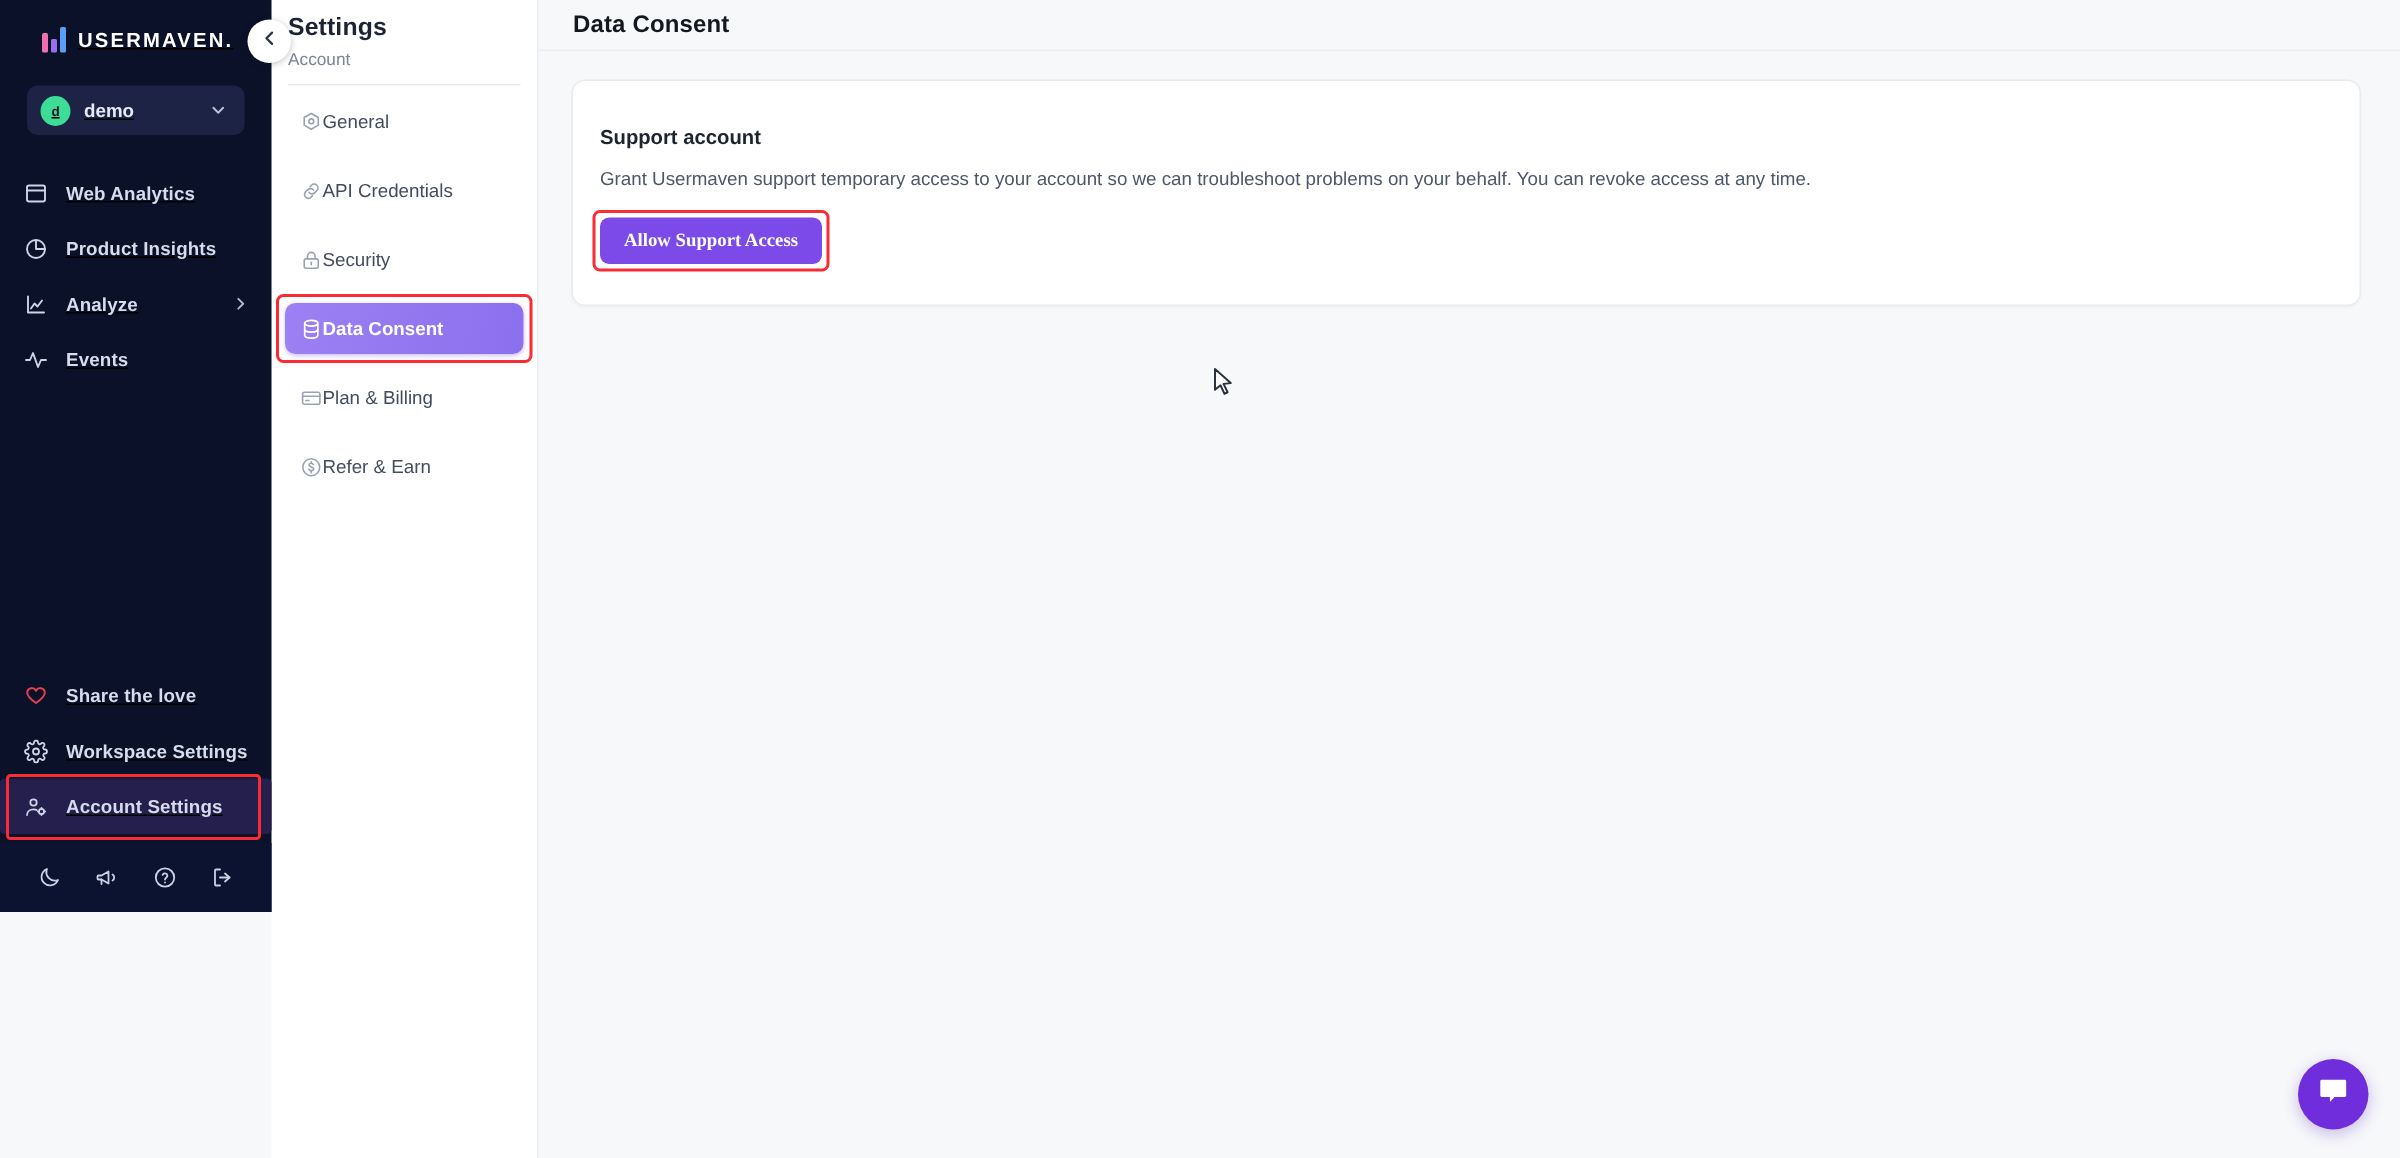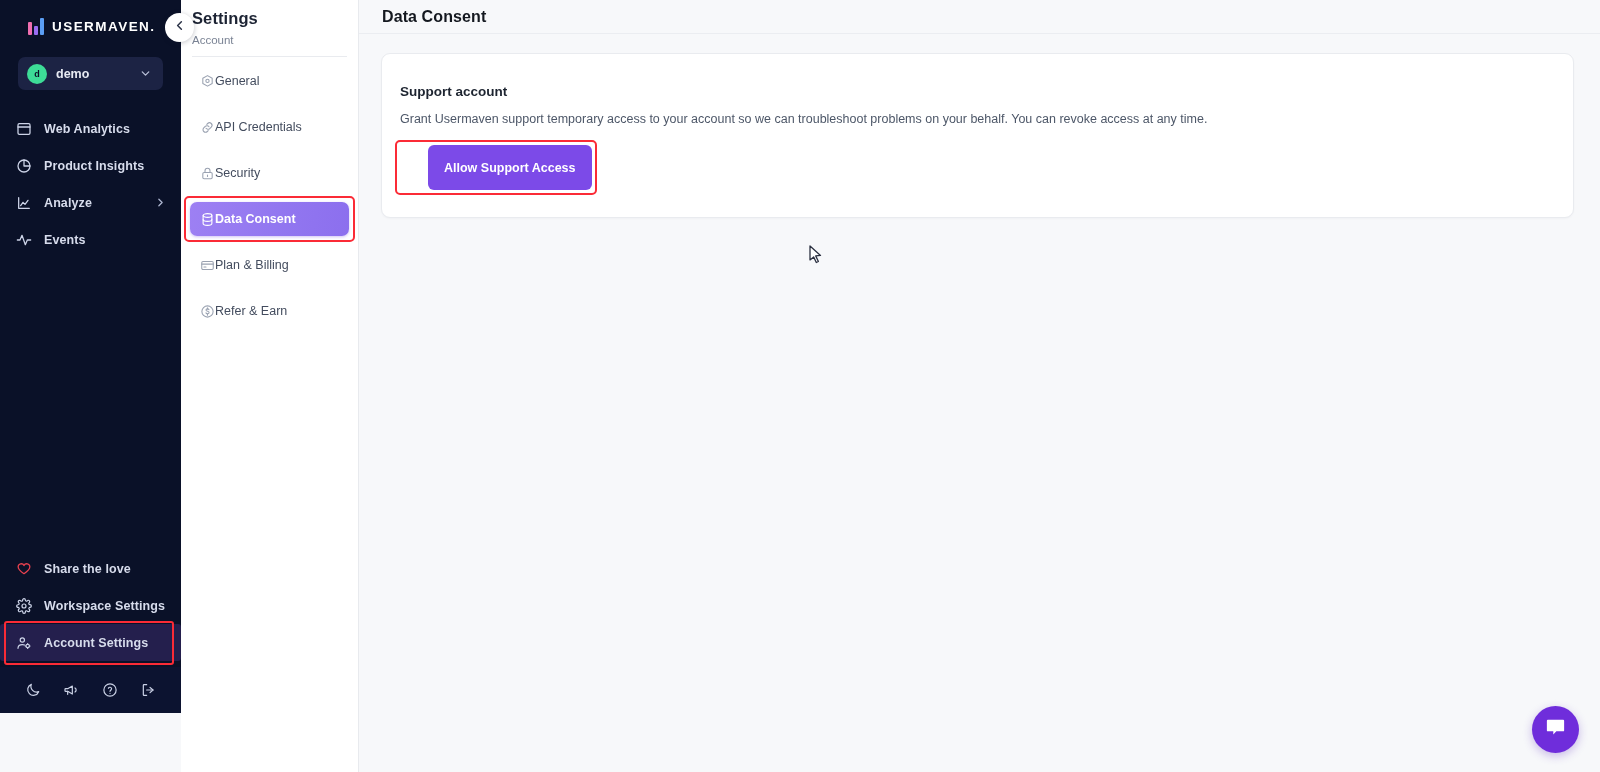--- a/index.html
+++ b/index.html
@@ -15,28 +15,29 @@
   #app {
     position: relative;
     width: 1600px;
     height: 772px;
     display: flex;
   }
 
   
   .primary-sidebar {
     width: 181px;
-    height: 713px;
+    height: 608px;
     background: #0b132b;
     background: #0a1128;
     display: flex;
     flex-direction: column;
     flex: 0 0 181px;
     position: relative;
     z-index: 5;
+    text-decoration: underline;
   }
 
   .logo-row {
     height: 44px;
     display: flex;
     align-items: center;
     padding: 0 0 0 28px;
     gap: 8px;
     margin-top: 4px;
   }
@@ -229,32 +230,31 @@
   .card-desc {
     font-size: 12.5px;
     color: #4d5768;
     line-height: 1.45;
     margin-bottom: 17px;
   }
   .primary-btn {
     display: inline-flex;
     align-items: center;
     justify-content: center;
-    height: 45px;
+    height: 31px;
     padding: 0 16px;
     background: #7c4ae8;
     color: #ffffff;
     border: none;
     border-radius: 6px;
     font-size: 12.5px;
     font-weight: bold;
-    font-family: Liberation Sans, sans-serif;
+    font-family: Liberation Serif, serif;
     cursor: pointer;
     position: relative;
-    margin-left: 28px;
   }
   .btn-wrap { position: relative; display: inline-block; }
 
   
   .chat-launcher {
     position: absolute;
     right: 21px;
     bottom: 19px;
     width: 47px; height: 47px;
     border-radius: 50%;

